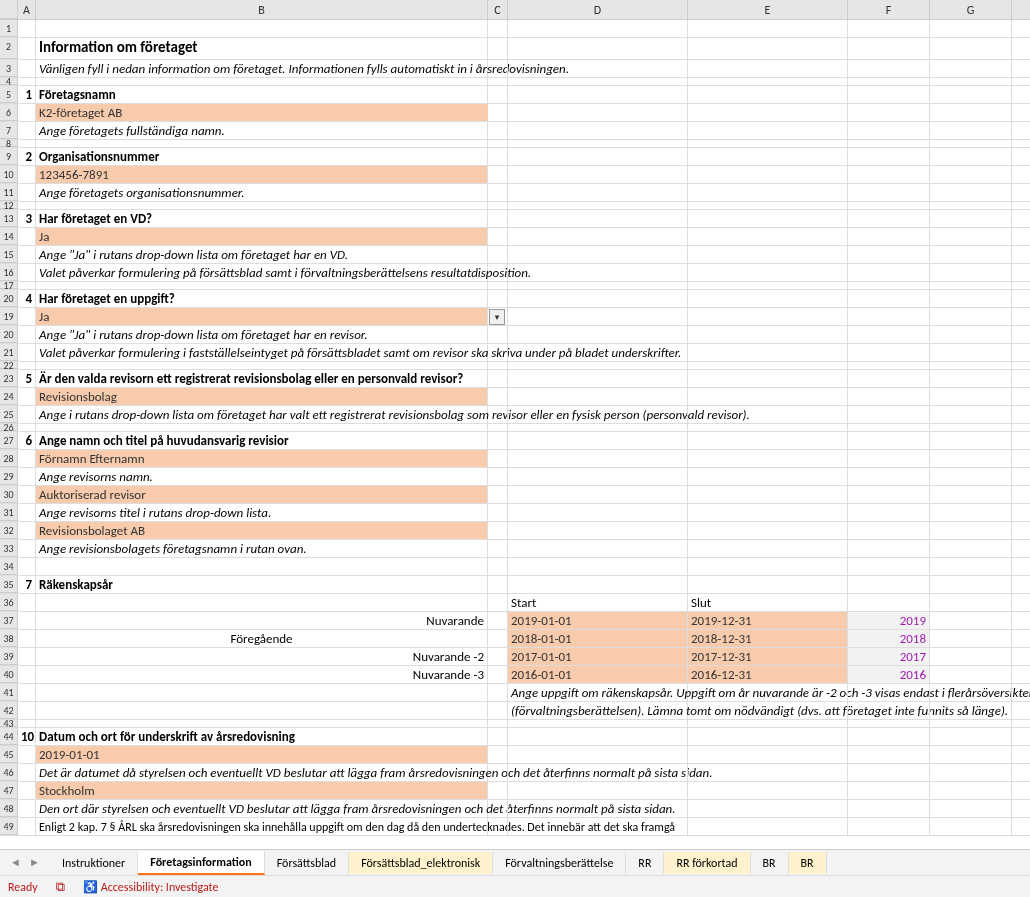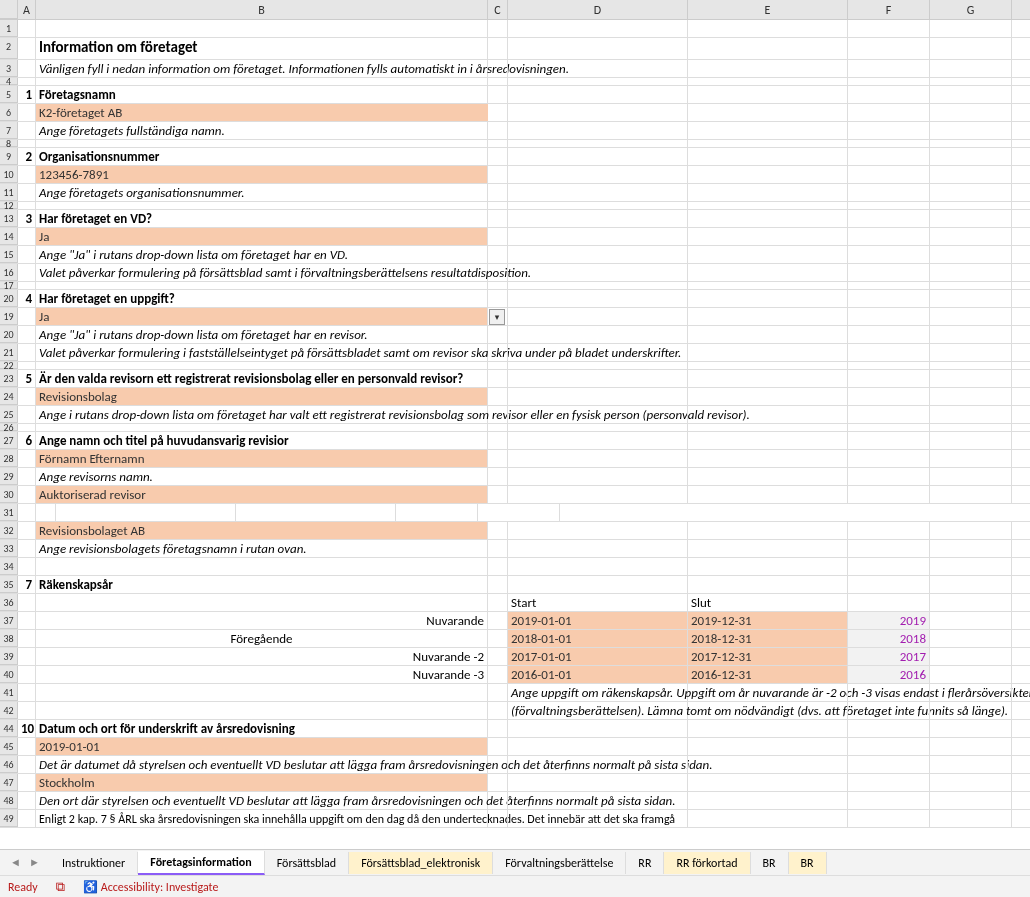--- a/index.html
+++ b/index.html
@@ -107,21 +107,21 @@
   .tab-nav span { font-size: 11px; }
   .tab {
     padding: 4px 12px;
     border-right: 1px solid #ddd;
     background: #f3f3f3;
     cursor: pointer;
     white-space: nowrap;
   }
   .tab.active {
     background: #fff;
-    border-bottom: 2px solid #8b5cf6;
+    border-bottom: 2px solid #f97316;
     font-weight: bold;
   }
   .tab.yellow { background: #fff2cc; }
   
   .status-bar {
     position: absolute;
     bottom: 0;
     left: 0;
     right: 0;
     height: 22px;
@@ -482,20 +482,21 @@
       <div class="cell cC"></div>
       <div class="cell cD"></div>
       <div class="cell cE"></div>
       <div class="cell cF"></div>
       <div class="cell cG"></div>
     </div>
 
   <div class="row">
       <div class="row-header">31</div>
       <div class="cell cA"></div>
+      <div class="cell cB italic">Ange revisorns titel i rutans drop-down lista.</div>
       <div class="cell cC"></div>
       <div class="cell cD"></div>
       <div class="cell cE"></div>
       <div class="cell cF"></div>
       <div class="cell cG"></div>
     </div>
 
   <div class="row">
       <div class="row-header">32</div>
       <div class="cell cA"></div>
@@ -606,20 +607,30 @@
       <div class="row-header">42</div>
       <div class="cell cA"></div>
       <div class="cell cB"></div>
       <div class="cell cC"></div>
       <div class="cell cD italic no-overflow">(förvaltningsberättelsen). Lämna tomt om nödvändigt (dvs. att företaget inte funnits så länge).</div>
       <div class="cell cE"></div>
       <div class="cell cF"></div>
       <div class="cell cG"></div>
     </div>
 
+  <div class="row" style="height:8px">
+      <div class="row-header" style="line-height:8px">43</div>
+      <div class="cell cA"></div>
+      <div class="cell cB"></div>
+      <div class="cell cC"></div>
+      <div class="cell cD"></div>
+      <div class="cell cE"></div>
+      <div class="cell cF"></div>
+      <div class="cell cG"></div>
+    </div>
 
   <div class="row">
       <div class="row-header">44</div>
       <div class="cell cA bold">10</div>
       <div class="cell cB bold">Datum och ort för underskrift av årsredovisning</div>
       <div class="cell cC"></div>
       <div class="cell cD"></div>
       <div class="cell cE"></div>
       <div class="cell cF"></div>
       <div class="cell cG"></div>

